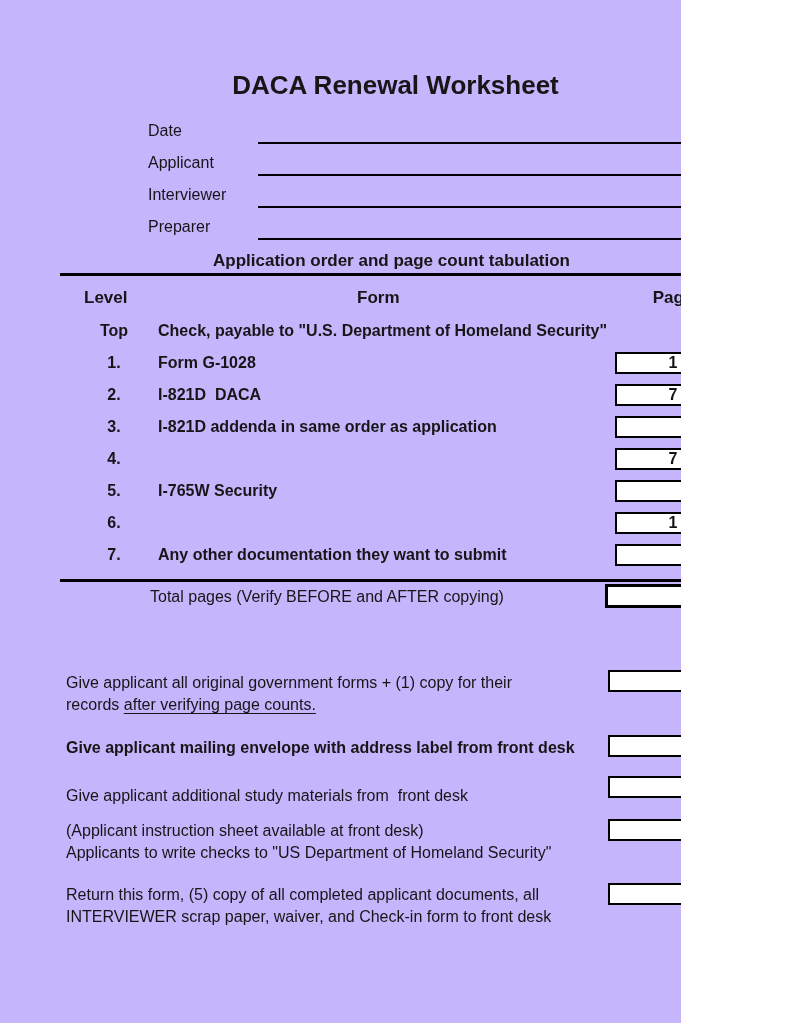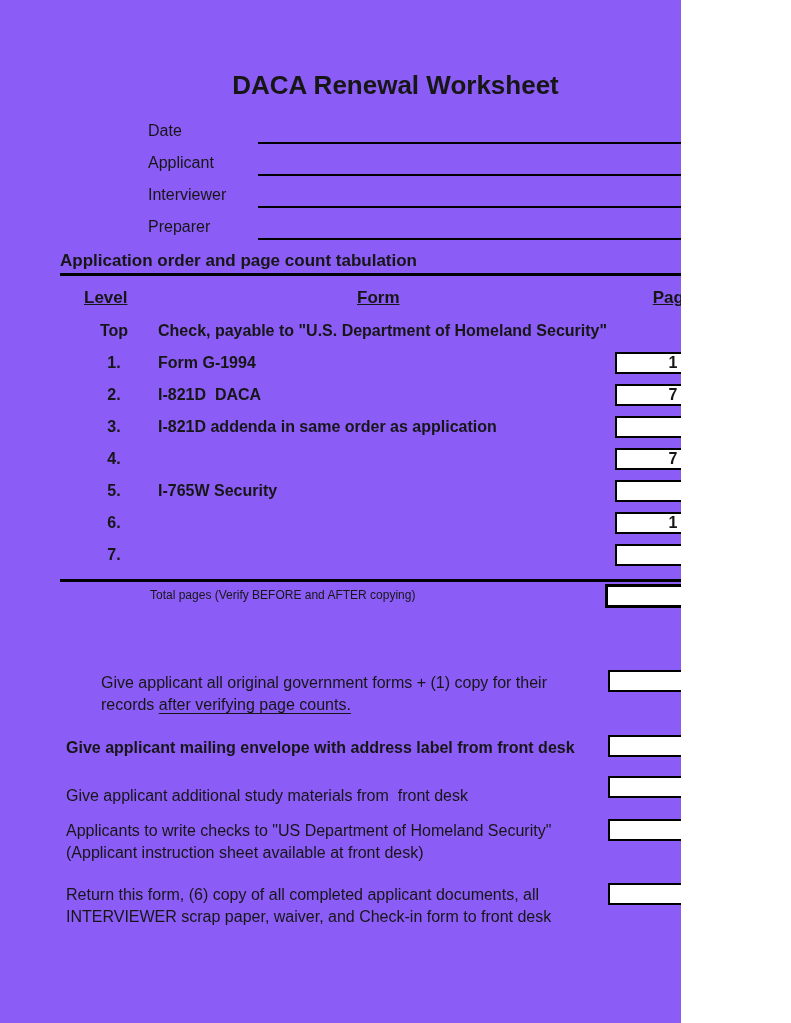--- a/index.html
+++ b/index.html
@@ -1,48 +1,48 @@
 <!DOCTYPE html>
 <html><head>
 <meta charset="utf-8">
 <style>
   html,body{margin:0;padding:0;background:#ffffff;}
   .page{
     position:relative;
     width:681px;height:1023px;
-    background:#8b5cf6;
+    background:#c4b5fd;
     font-family:"Liberation Sans","DejaVu Sans",sans-serif;
     color:#161616;
     overflow:hidden;
   }
   .abs{position:absolute;}
   .title{
     left:0;top:70px;width:791px;
     text-align:center;
     font-size:26px;font-weight:700;
     letter-spacing:0px;
   }
   .field-label{left:148px;font-size:16px;white-space:pre;}
   .fill-line{left:258px;width:465px;height:2px;background:#000;}
   .section-title{
     left:60px;top:251px;width:663px;
-    text-align:left;font-size:17px;font-weight:700;
+    text-align:center;font-size:17px;font-weight:700;
   }
   .divider{left:60px;width:663px;height:3px;background:#000;}
-  .col-header{font-size:17px;font-weight:700;text-decoration:underline;}
+  .col-header{font-size:17px;font-weight:700;}
   .trow{position:absolute;left:8px;top:0;width:791px;height:24px;font-weight:bold;}
   .level-cell{position:absolute;left:84px;top:0;width:44px;text-align:center;font-size:16px;}
   .form-cell{position:absolute;left:150px;top:0;font-size:16px;white-space:pre;}
   .pc-box{
     position:absolute;left:607px;top:-2px;width:116px;height:22px;
     border:2px solid #000;box-sizing:border-box;
     display:flex;align-items:center;justify-content:center;
     font-size:16px;background:#fff;
   }
-  .total-label{left:150px;top:588px;font-size:12px;white-space:pre;}
+  .total-label{left:150px;top:588px;font-size:16px;white-space:pre;}
   .total-box{
     left:605px;top:584px;width:118px;height:24px;
     border:3px solid #000;box-sizing:border-box;background:#fff;
   }
   .check-item{position:absolute;left:0;width:791px;}
   .check-text{position:absolute;left:66px;top:0;width:535px;font-size:16px;line-height:22px;}
   .check-text .line{white-space:pre;}
   .check-text .u{text-decoration:underline;text-underline-offset:3px;text-align:right;}
   .check-box{
     position:absolute;left:608px;width:114px;height:22px;
@@ -75,21 +75,21 @@
   <div class="abs col-header" style="left:357px;top:288px">Form</div>
   <div class="abs col-header" style="left:642px;top:288px;width:116px;text-align:center">Page Count</div>
 
   <div class="abs" id="table-rows" style="left:0;top:0">
       <div class="trow" style="top: 322px;">
         <div class="level-cell">Top</div>
         <div class="form-cell">Check, payable to "U.S. Department of Homeland Security"</div>
       </div>
       <div class="trow" style="top: 354px;">
         <div class="level-cell">1.</div>
-        <div class="form-cell">Form G-1994</div>
+        <div class="form-cell">Form G-1028</div>
         <div class="pc-box">
           <span>1</span>
         </div>
       </div>
       <div class="trow" style="top: 386px;">
         <div class="level-cell">2.</div>
         <div class="form-cell">I-821D  DACA</div>
         <div class="pc-box">
           <span>7</span>
         </div>
@@ -115,61 +115,62 @@
         </div>
       </div>
       <div class="trow" style="top: 514px;">
         <div class="level-cell">6.</div>
         <div class="pc-box">
           <span>1</span>
         </div>
       </div>
       <div class="trow" style="top: 546px;">
         <div class="level-cell">7.</div>
+        <div class="form-cell">Any other documentation they want to submit</div>
         <div class="pc-box">
           <span></span>
         </div>
       </div>
     </div>
 
   <div class="abs divider" style="top:579px"></div>
   <div class="abs total-label">Total pages (Verify BEFORE and AFTER copying)</div>
   <div class="abs total-box">
     <span></span>
   </div>
 
   <div class="abs" id="checklist" style="left:0;top:0">
       <div class="check-item" style="top: 0px;">
-        <div class="check-text" style="top: 672px; margin-left: 35px;">
+        <div class="check-text" style="top: 672px;">
           <div class="line"><span>Give applicant all original government forms + (1) copy for their</span></div>
           <div class="line"><span>records </span><span class="u">after verifying page counts.</span></div>
         </div>
         <div class="check-box" style="top: 670px;"><span></span></div>
       </div>
       <div class="check-item" style="top: 0px;">
         <div class="check-text" style="top: 737px; font-weight: bold;">
           <div class="line"><span>Give applicant mailing envelope with address label from front desk</span></div>
         </div>
         <div class="check-box" style="top: 735px;"><span></span></div>
       </div>
       <div class="check-item" style="top: 0px;">
         <div class="check-text" style="top: 779px; margin-top: 6px;">
           <div class="line"><span>Give applicant additional study materials from  front desk</span></div>
         </div>
         <div class="check-box" style="top: 776px;"><span></span></div>
       </div>
       <div class="check-item" style="top: 0px;">
         <div class="check-text" style="top: 820px;">
+          <div class="line"><span>(Applicant instruction sheet available at front desk)</span></div>
           <div class="line"><span>Applicants to write checks to "US Department of Homeland Security"</span></div>
-          <div class="line"><span>(Applicant instruction sheet available at front desk)</span></div>
         </div>
         <div class="check-box" style="top: 819px;"><span></span></div>
       </div>
       <div class="check-item" style="top: 0px;">
         <div class="check-text" style="top: 884px;">
-          <div class="line"><span>Return this form, (6) copy of all completed applicant documents, all</span></div>
+          <div class="line"><span>Return this form, (5) copy of all completed applicant documents, all</span></div>
           <div class="line"><span>INTERVIEWER scrap paper, waiver, and Check-in form to front desk</span></div>
         </div>
         <div class="check-box" style="top: 883px;"><span></span></div>
       </div>
     </div>
 
 </div>
 
 </body></html>

